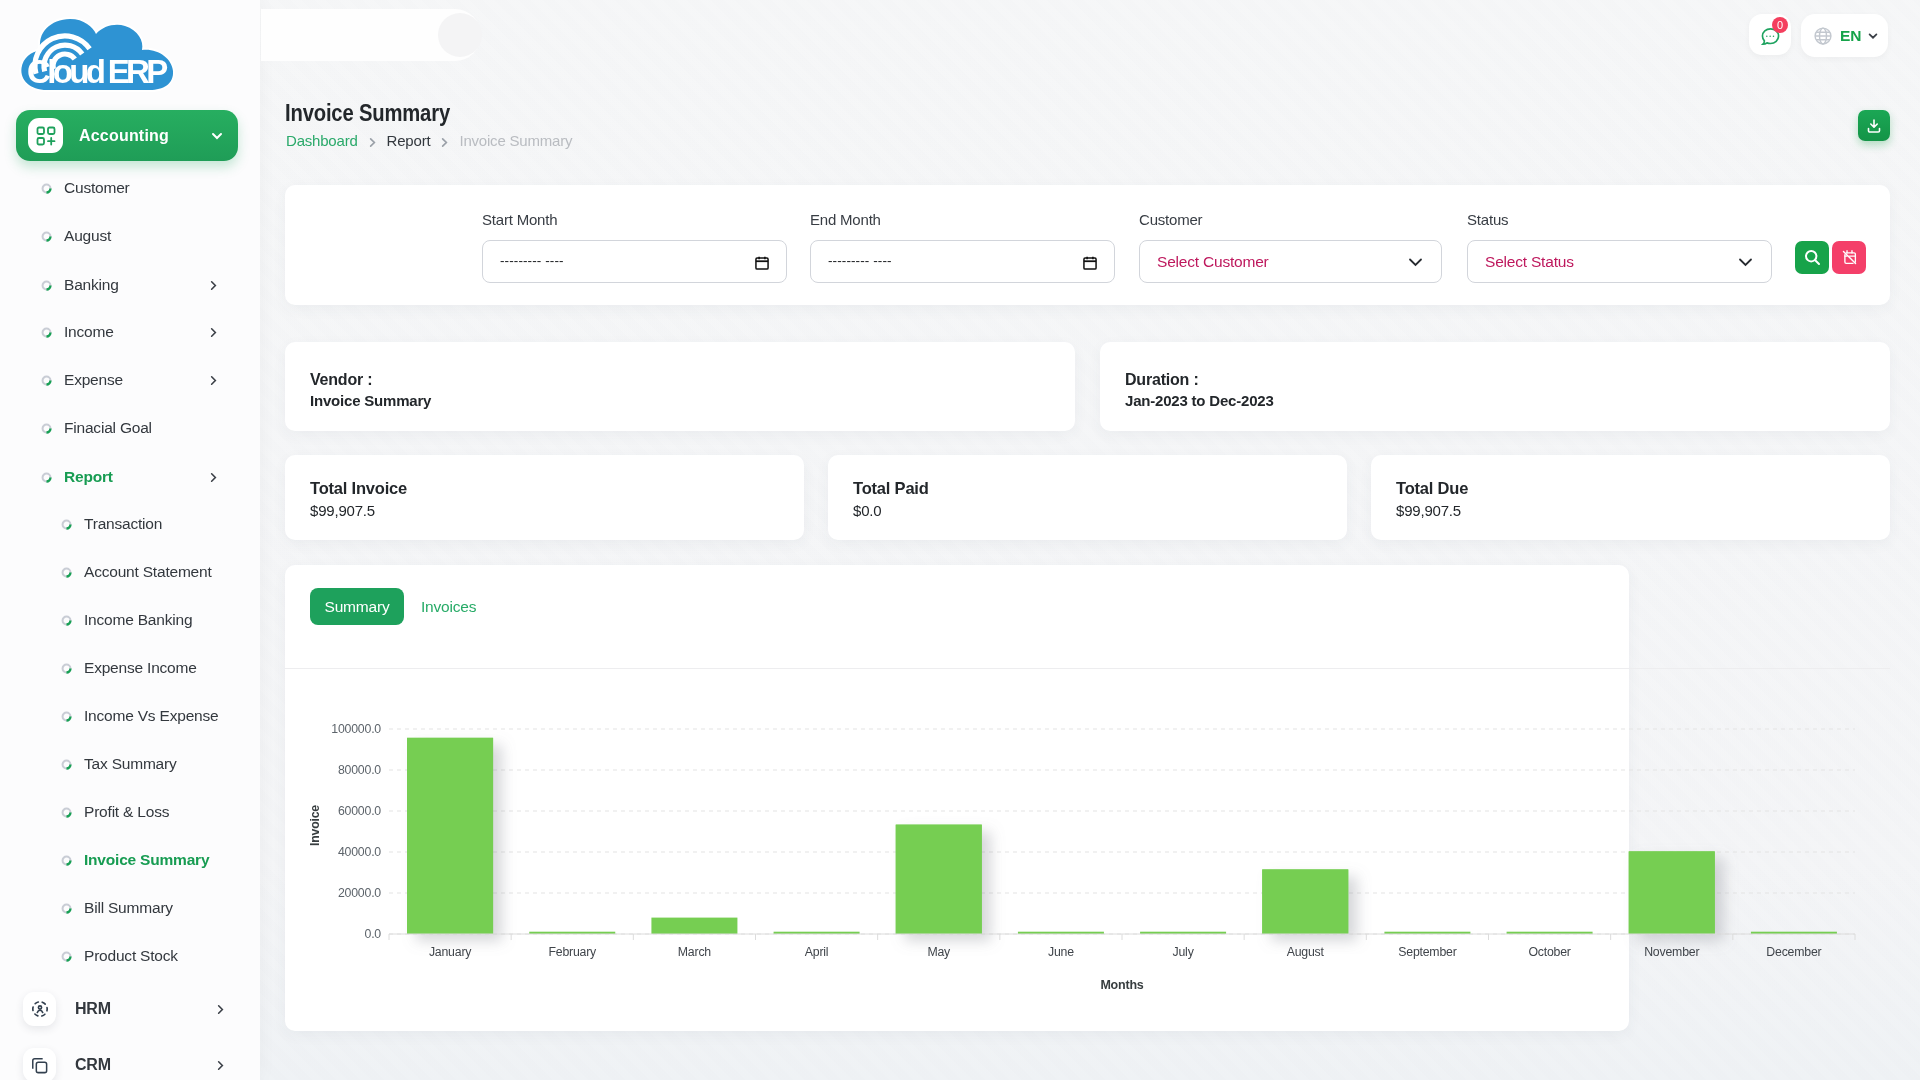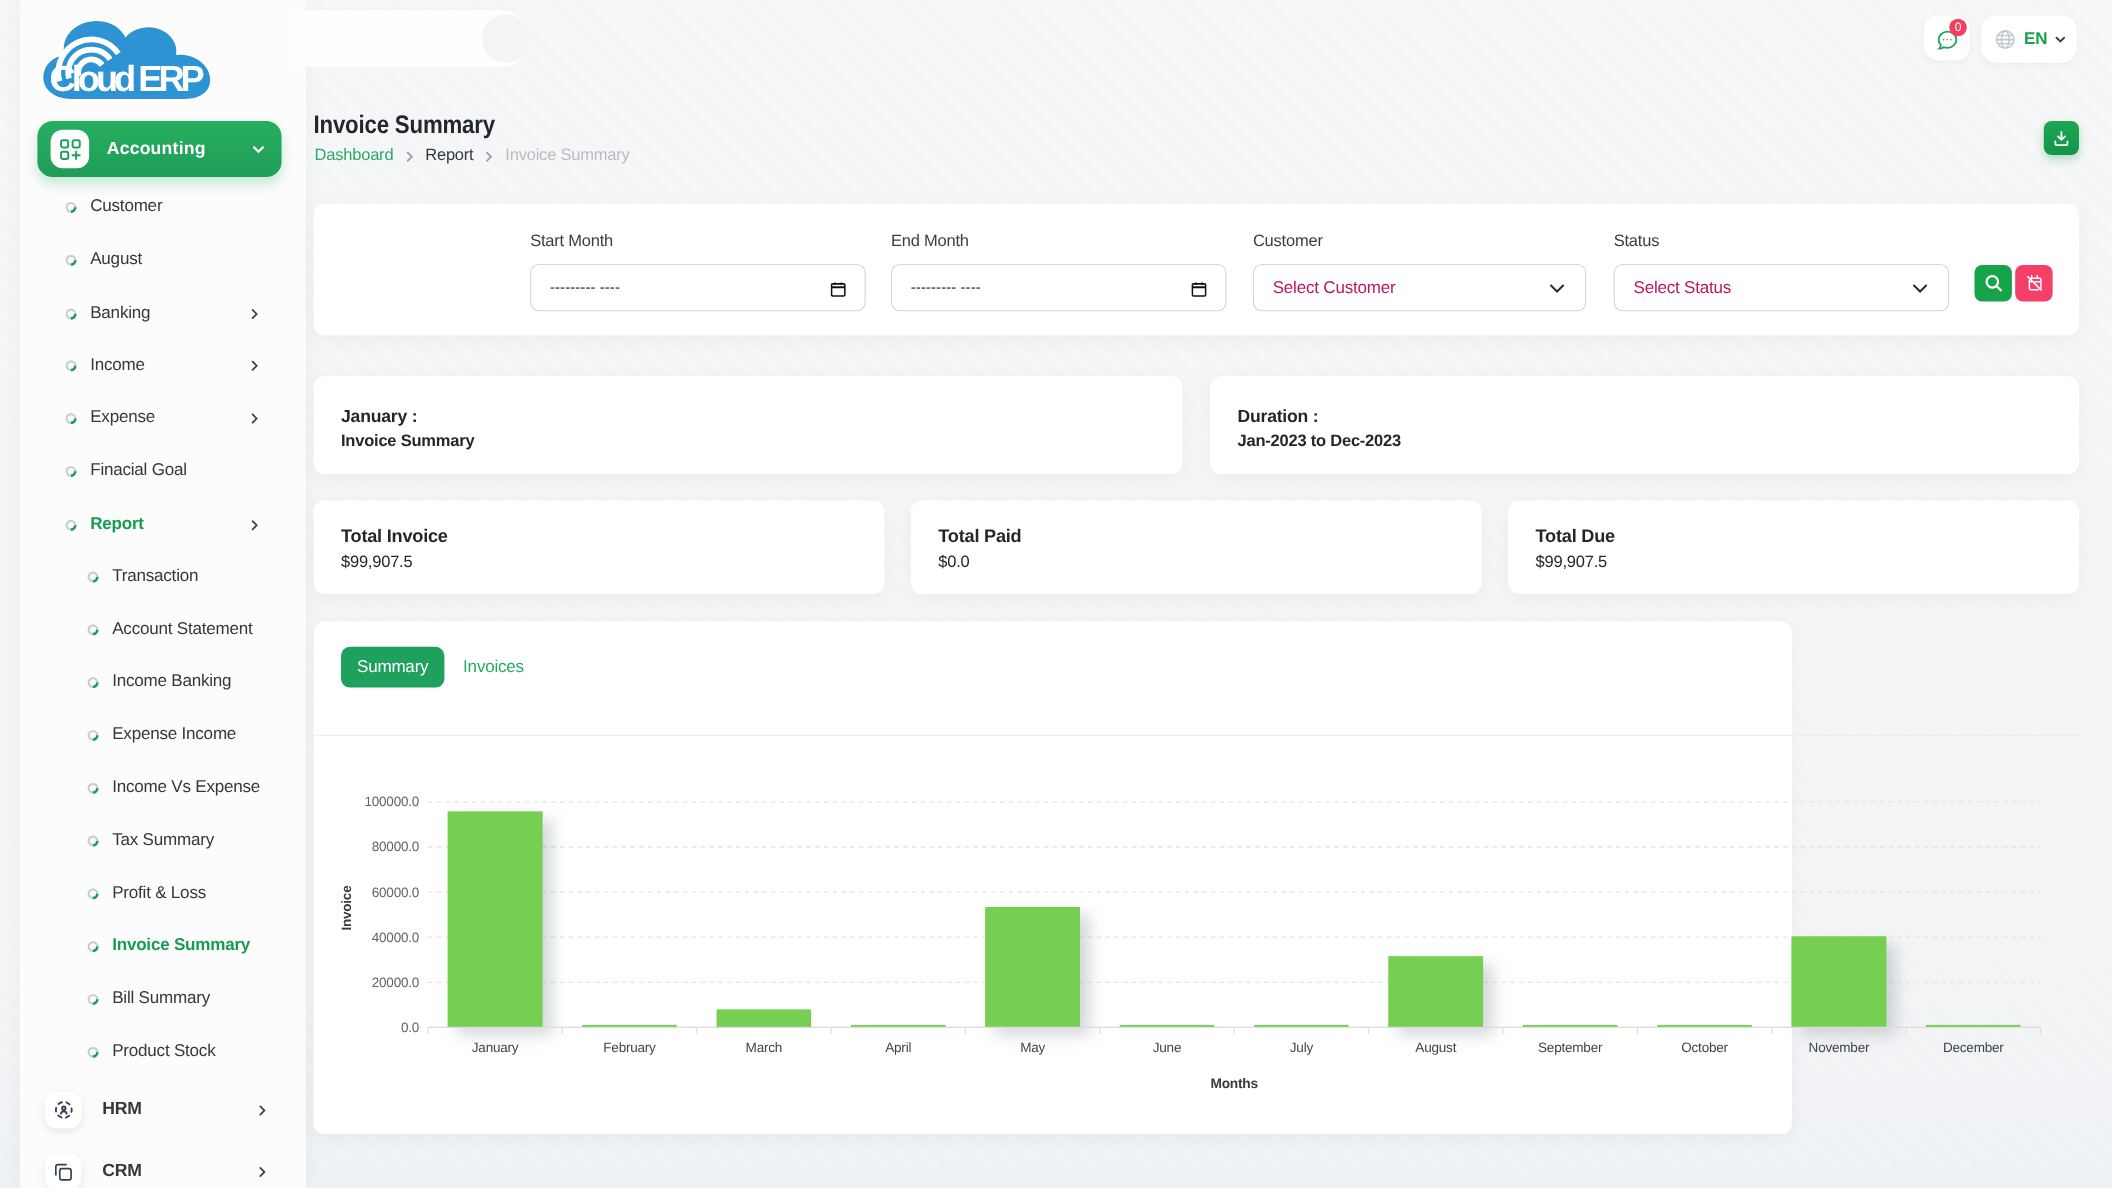--- a/index.html
+++ b/index.html
@@ -10,21 +10,21 @@
     repeating-linear-gradient(45deg, rgba(255,255,255,0.07) 0 8px, rgba(238,239,242,0.05) 8px 17px),
     linear-gradient(180deg,#f5f6f7 0%,#f3f4f6 80%,#eef1f4 100%);
   color:#2c3136;
   letter-spacing:-0.2px;
   position:relative;
 }
 .abs { position:absolute; }
 
 
 #sidebar {
-  position:absolute; left:18px; top:0; width:260px; height:1080px;
+  position:absolute; left:0; top:0; width:260px; height:1080px;
   background:#fcfcfd;
   box-shadow:0 0 18px rgba(0,0,0,0.04);
 }
 #accbtn {
   position:absolute; left:16px; top:110px; width:222px; height:51px;
   background:linear-gradient(180deg,#27ae60,#1f9d57);
   border-radius:14px;
   box-shadow:0 6px 12px rgba(34,167,94,0.25);
   display:flex; align-items:center;
 }
@@ -386,21 +386,21 @@
       <svg width="17" height="17" viewBox="0 0 24 24" fill="none" stroke="#fff" stroke-width="1.9" stroke-linecap="round">
         <path d="M7.5 5.5 h11 a1.8 1.8 0 0 1 1.8 1.8 v11"></path>
         <path d="M17 20.2 H7.3 a1.8 1.8 0 0 1 -1.8 -1.8 V8"></path>
         <path d="M8.5 2.5 v3 M15.5 2.5 v3 M5.5 10 h3 M12 10 h7.8"></path>
         <path d="M3.5 3.5 L20.5 20.5" stroke-width="2"></path>
       </svg>
     </div>
   </div>
 
 <div class="card" id="rcard">
-  <div class="ctitle">January :</div>
+  <div class="ctitle">Vendor :</div>
   <div class="csub">Invoice Summary</div>
 </div>
 <div class="card" id="dcard">
   <div class="ctitle">Duration :</div>
   <div class="csub">Jan-2023 to Dec-2023</div>
 </div>
 
 <div class="card" id="t1">
     <div class="ttitle">Total Invoice</div>
     <div class="tval">$99,907.5</div>

